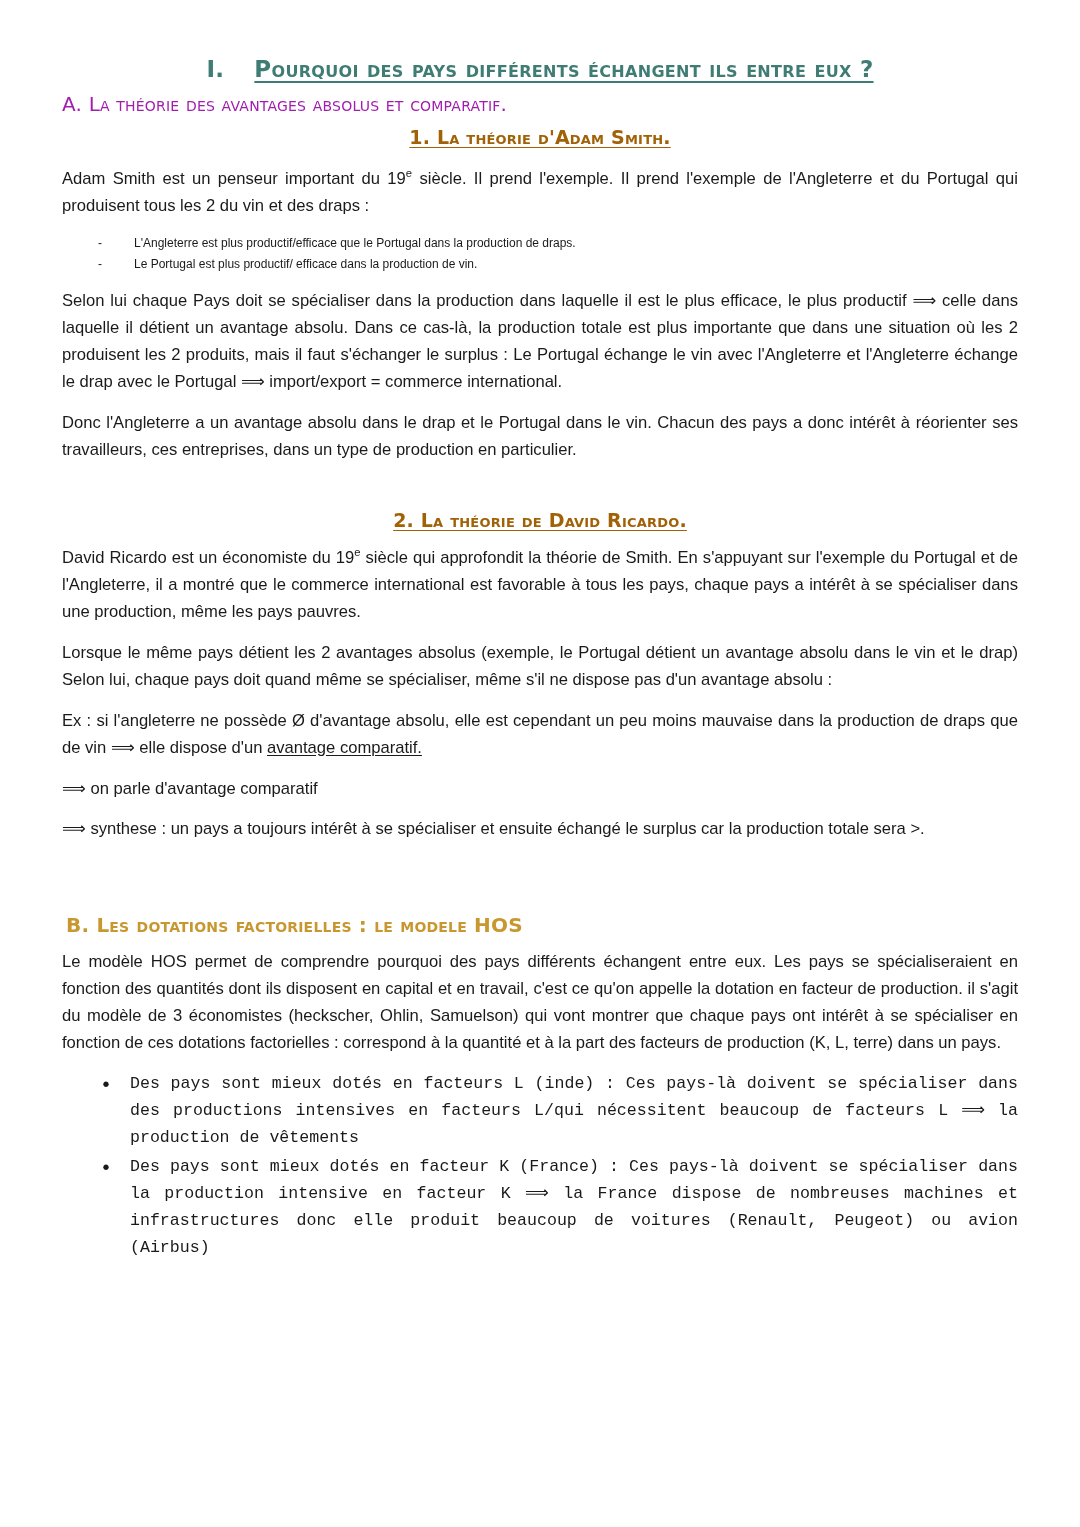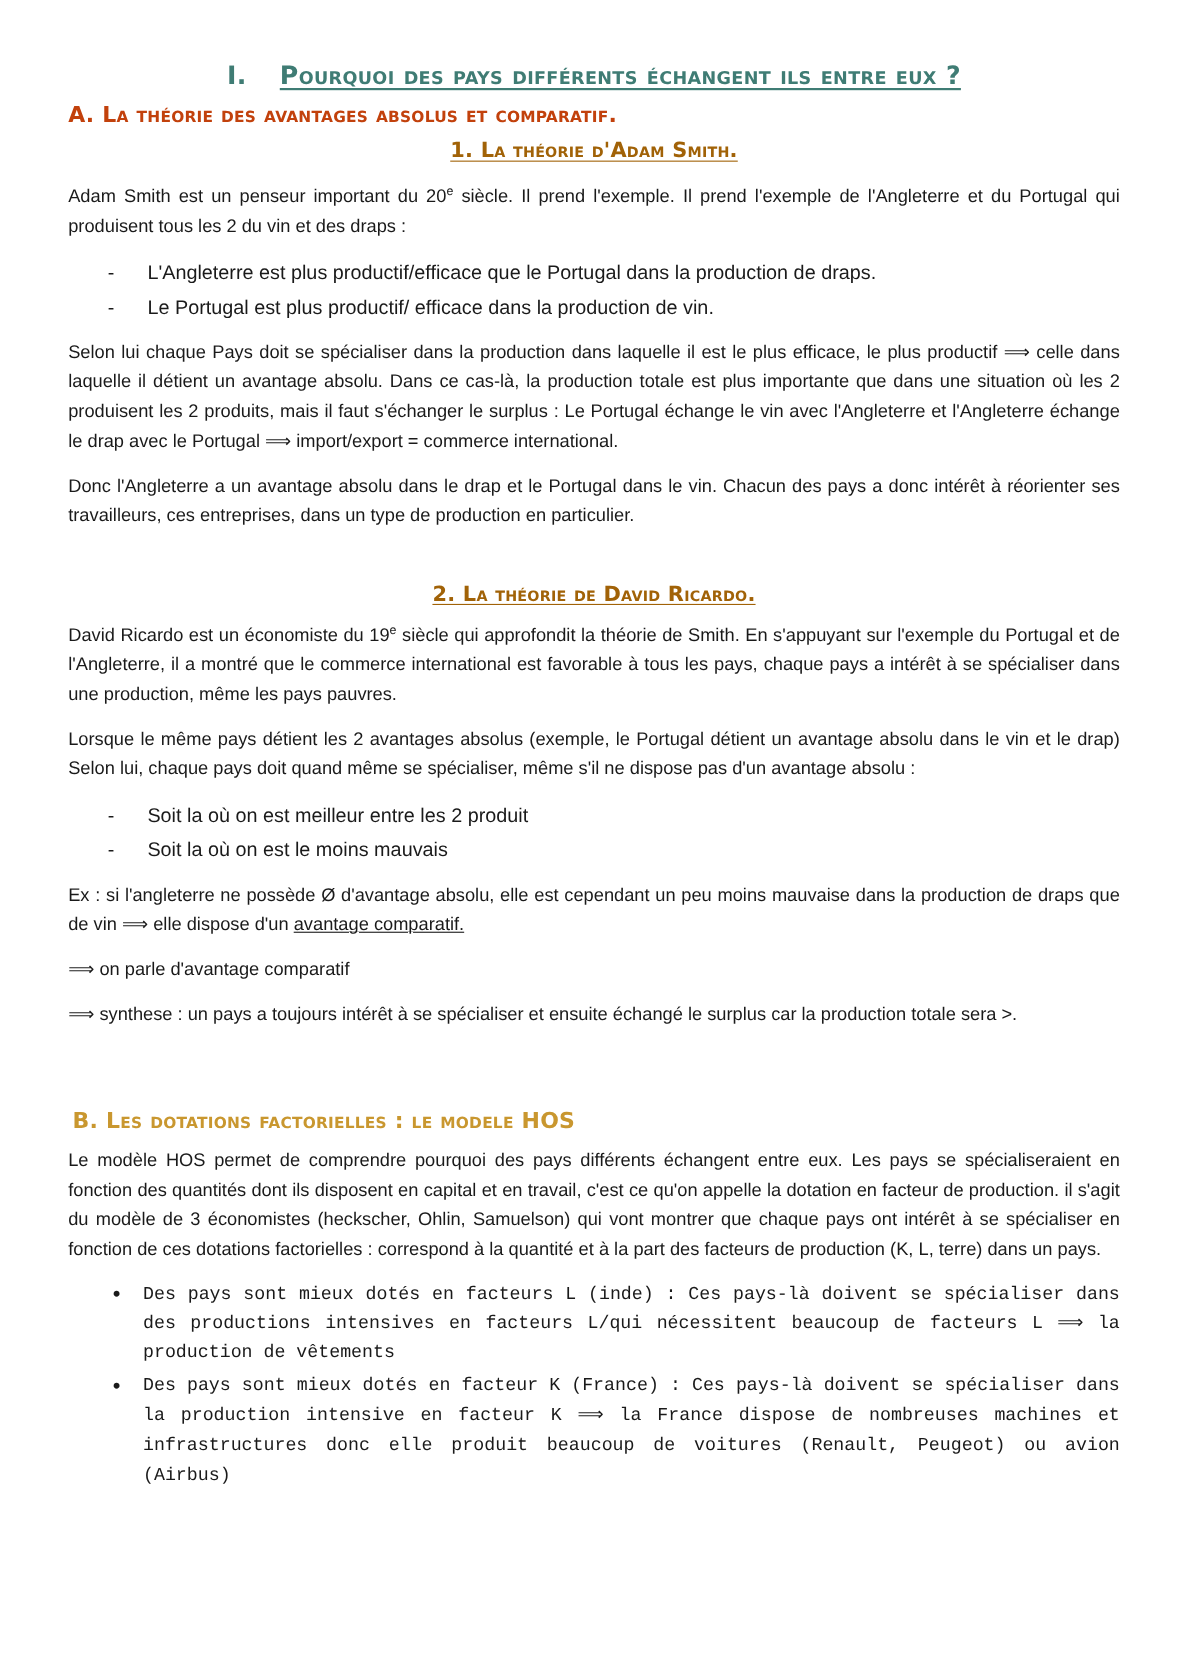--- a/index.html
+++ b/index.html
@@ -39,23 +39,23 @@
   .h-main .numeral {
     text-decoration: none;
   }
   .h-main .txt {
     text-decoration: underline;
     text-underline-offset: 4px;
   }
   .h-a {
     font-family: "DejaVu Sans", sans-serif;
     font-variant: small-caps;
-    font-weight: 700;
+    font-weight: 400;
     font-size: 20px;
-    color: #c2410c;
+    color: #a21caf;
     margin: 2px 0 10px 0;
     letter-spacing: 0.2px;
   }
   .h-b {
     font-family: "DejaVu Sans", sans-serif;
     font-variant: small-caps;
     font-weight: 600;
     font-size: 20px;
     color: #c9972f;
     margin: 30px 0 12px 4px;
@@ -86,21 +86,21 @@
     text-align: justify;
   }
   p.body.nojust { text-align: left; }
 
   ul.dash {
     list-style: none;
     margin: 0 0 14px 0;
     padding: 0 0 0 36px;
   }
   ul.dash li {
-    font-size: 18px;
+    font-size: 12px;
     line-height: 1.6;
     position: relative;
     padding-left: 36px;
     margin-bottom: 2px;
   }
   ul.dash li::before {
     content: "-";
     position: absolute;
     left: 0;
     top: 0;
@@ -139,42 +139,38 @@
 
   <h1 class="h-main">
     <span class="numeral">I.</span>
     <span class="txt">Pourquoi des pays différents échangent ils entre eux ?</span>
   </h1>
 
   <h2 class="h-a">A. La théorie des avantages absolus et comparatif.</h2>
 
   <h3 class="h-sub">1. La théorie d'Adam Smith.</h3>
 
-  <p class="body"><span>Adam Smith est un penseur important du 20</span><sup>e</sup><span> siècle. Il prend l'exemple. Il prend l'exemple de l'Angleterre et du Portugal qui produisent tous les 2 du vin et des draps :</span></p>
+  <p class="body"><span>Adam Smith est un penseur important du 19</span><sup>e</sup><span> siècle. Il prend l'exemple. Il prend l'exemple de l'Angleterre et du Portugal qui produisent tous les 2 du vin et des draps :</span></p>
 
   <ul class="dash">
     <li>L'Angleterre est plus productif/efficace que le Portugal dans la production de draps.</li>
     <li>Le Portugal est plus productif/ efficace dans la production de vin.</li>
   </ul>
 
   <p class="body">Selon lui chaque Pays doit se spécialiser dans la production dans laquelle il est le plus efficace, le plus productif ⟹ celle dans laquelle il détient un avantage absolu. Dans ce cas-là, la production totale est plus importante que dans une situation où les 2 produisent les 2 produits, mais il faut s'échanger le surplus : Le Portugal échange le vin avec l'Angleterre et l'Angleterre échange le drap avec le Portugal ⟹ import/export = commerce international.</p>
 
   <p class="body">Donc l'Angleterre a un avantage absolu dans le drap et le Portugal dans le vin. Chacun des pays a donc intérêt à réorienter ses travailleurs, ces entreprises, dans un type de production en particulier.</p>
 
 
   <h3 class="h-sub second">2. La théorie de David Ricardo.</h3>
 
   <p class="body"><span>David Ricardo est un économiste du 19</span><sup>e</sup><span> siècle qui approfondit la théorie de Smith. En s'appuyant sur l'exemple du Portugal et de l'Angleterre, il a montré que le commerce international est favorable à tous les pays, chaque pays a intérêt à se spécialiser dans une production, même les pays pauvres.</span></p>
 
   <p class="body">Lorsque le même pays détient les 2 avantages absolus (exemple, le Portugal détient un avantage absolu dans le vin et le drap) Selon lui, chaque pays doit quand même se spécialiser, même s'il ne dispose pas d'un avantage absolu :</p>
 
-  <ul class="dash">
-    <li>Soit la où on est meilleur entre les 2 produit</li>
-    <li>Soit la où on est le moins mauvais</li>
-  </ul>
 
   <p class="body"><span>Ex : si l'angleterre ne possède Ø d'avantage absolu, elle est cependant un peu moins mauvaise dans la production de draps que de vin ⟹ elle dispose d'un </span><span class="u">avantage comparatif.</span></p>
 
   <p class="body nojust">⟹ on parle d'avantage comparatif</p>
 
   <p class="body">⟹ synthese : un pays a toujours intérêt à se spécialiser et ensuite échangé le surplus car la production totale sera &gt;.</p>
 
   <div class="spacer-md"></div>
 
   <h2 class="h-b">B. Les dotations factorielles : le modele HOS</h2>

